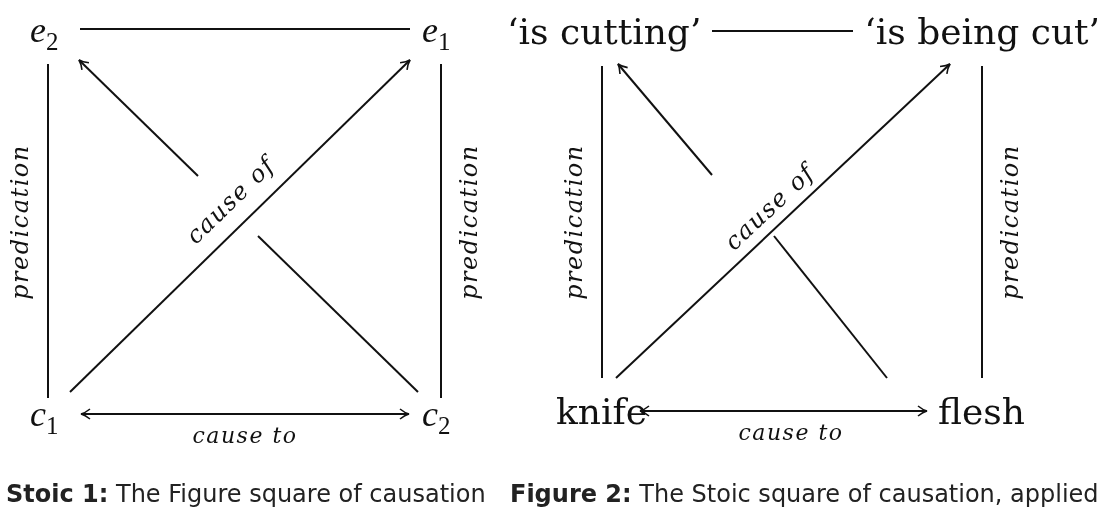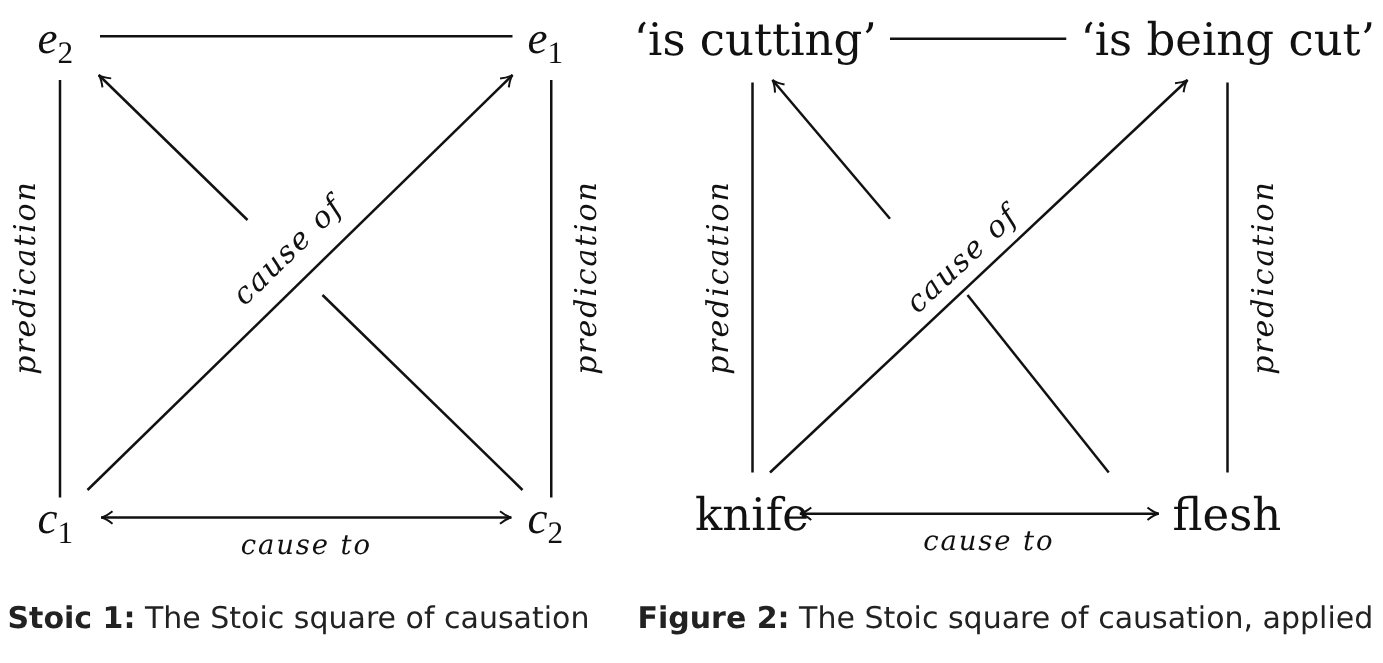--- a/index.html
+++ b/index.html
@@ -58,14 +58,14 @@
     <line x1="712" y1="175" x2="618" y2="64" marker-end="url(#ah)"></line>
     <line x1="774" y1="236" x2="887" y2="378"></line>
 
     <text class="lbl" font-size="24" transform="translate(582,222) rotate(-90)" text-anchor="middle">predication</text>
     <text class="lbl" font-size="24" transform="translate(1018,222) rotate(-90)" text-anchor="middle">predication</text>
     <text class="lbl" font-size="24" transform="translate(775,213) rotate(-43.2)" text-anchor="middle">cause of</text>
     <text class="lbl" font-size="22" x="791" y="440" text-anchor="middle">cause to</text>
   </g>
 </svg>
 
-<div class="cap" style="left:6px;"><b>Stoic 1:</b><span> The Stoic square of causation</span></div>
+<div class="cap" style="left:6px;"><b>Stoic 1:</b><span> The Figure square of causation</span></div>
 <div class="cap" style="left:510px;"><b>Figure 2:</b><span> The Stoic square of causation, applied</span></div>
 
 </body></html>

